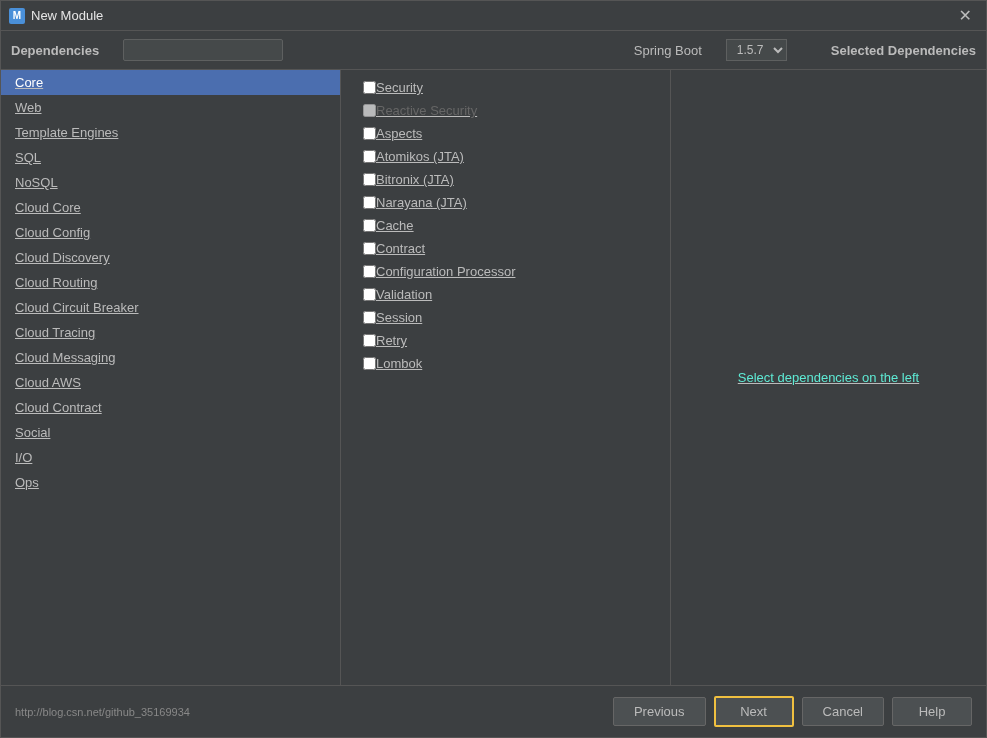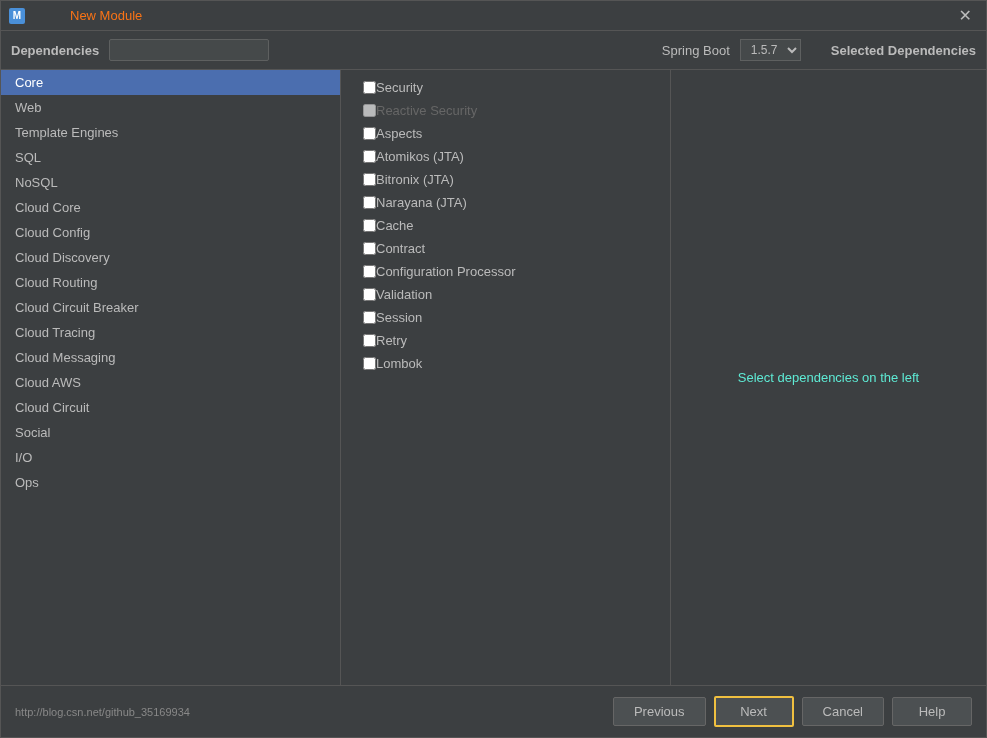--- a/index.html
+++ b/index.html
@@ -46,41 +46,40 @@
       border-radius: 2px;
       display: flex;
       align-items: center;
       justify-content: center;
       font-size: 10px;
       color: white;
       font-weight: bold;
     }
 
     .title-text {
-      color: #f97316;
-      font-size: 13px;
-      margin-left: 39px;
+      color: #e5e5e5;
+      font-size: 13px;
     }
 
     .close-btn {
       cursor: pointer;
       color: #bbbbbb;
       font-size: 16px;
       background: none;
       border: none;
       padding: 2px 6px;
       line-height: 1;
     }
 
     .toolbar {
       background: #3c3f41;
       padding: 8px 10px;
       display: flex;
       align-items: center;
-      gap: 10px;
+      gap: 24px;
       border-bottom: 1px solid #555;
       flex-shrink: 0;
     }
 
     .toolbar-label {
       color: #bbbbbb;
       font-size: 13px;
       font-weight: bold;
     }
 
@@ -114,20 +113,21 @@
       color: #bbbbbb;
       font-size: 13px;
       font-weight: bold;
       margin-left: 20px;
     }
 
     .main-content {
       display: flex;
       flex: 1;
       overflow: hidden;
+      text-decoration: underline;
     }
 
     .sidebar {
       width: 340px;
       background: #3c3f41;
       border-right: 1px solid #555;
       overflow-y: auto;
       flex-shrink: 0;
     }
 
@@ -259,21 +259,21 @@
         <div class="sidebar-item">SQL</div>
         <div class="sidebar-item">NoSQL</div>
         <div class="sidebar-item">Cloud Core</div>
         <div class="sidebar-item">Cloud Config</div>
         <div class="sidebar-item">Cloud Discovery</div>
         <div class="sidebar-item">Cloud Routing</div>
         <div class="sidebar-item">Cloud Circuit Breaker</div>
         <div class="sidebar-item">Cloud Tracing</div>
         <div class="sidebar-item">Cloud Messaging</div>
         <div class="sidebar-item">Cloud AWS</div>
-        <div class="sidebar-item">Cloud Circuit</div>
+        <div class="sidebar-item">Cloud Contract</div>
         <div class="sidebar-item">Social</div>
         <div class="sidebar-item">I/O</div>
         <div class="sidebar-item">Ops</div>
       </div>
 
     <div class="middle-panel">
     <div class="dep-item">
           <input type="checkbox" style="">
           <span>Security</span>
         </div>

